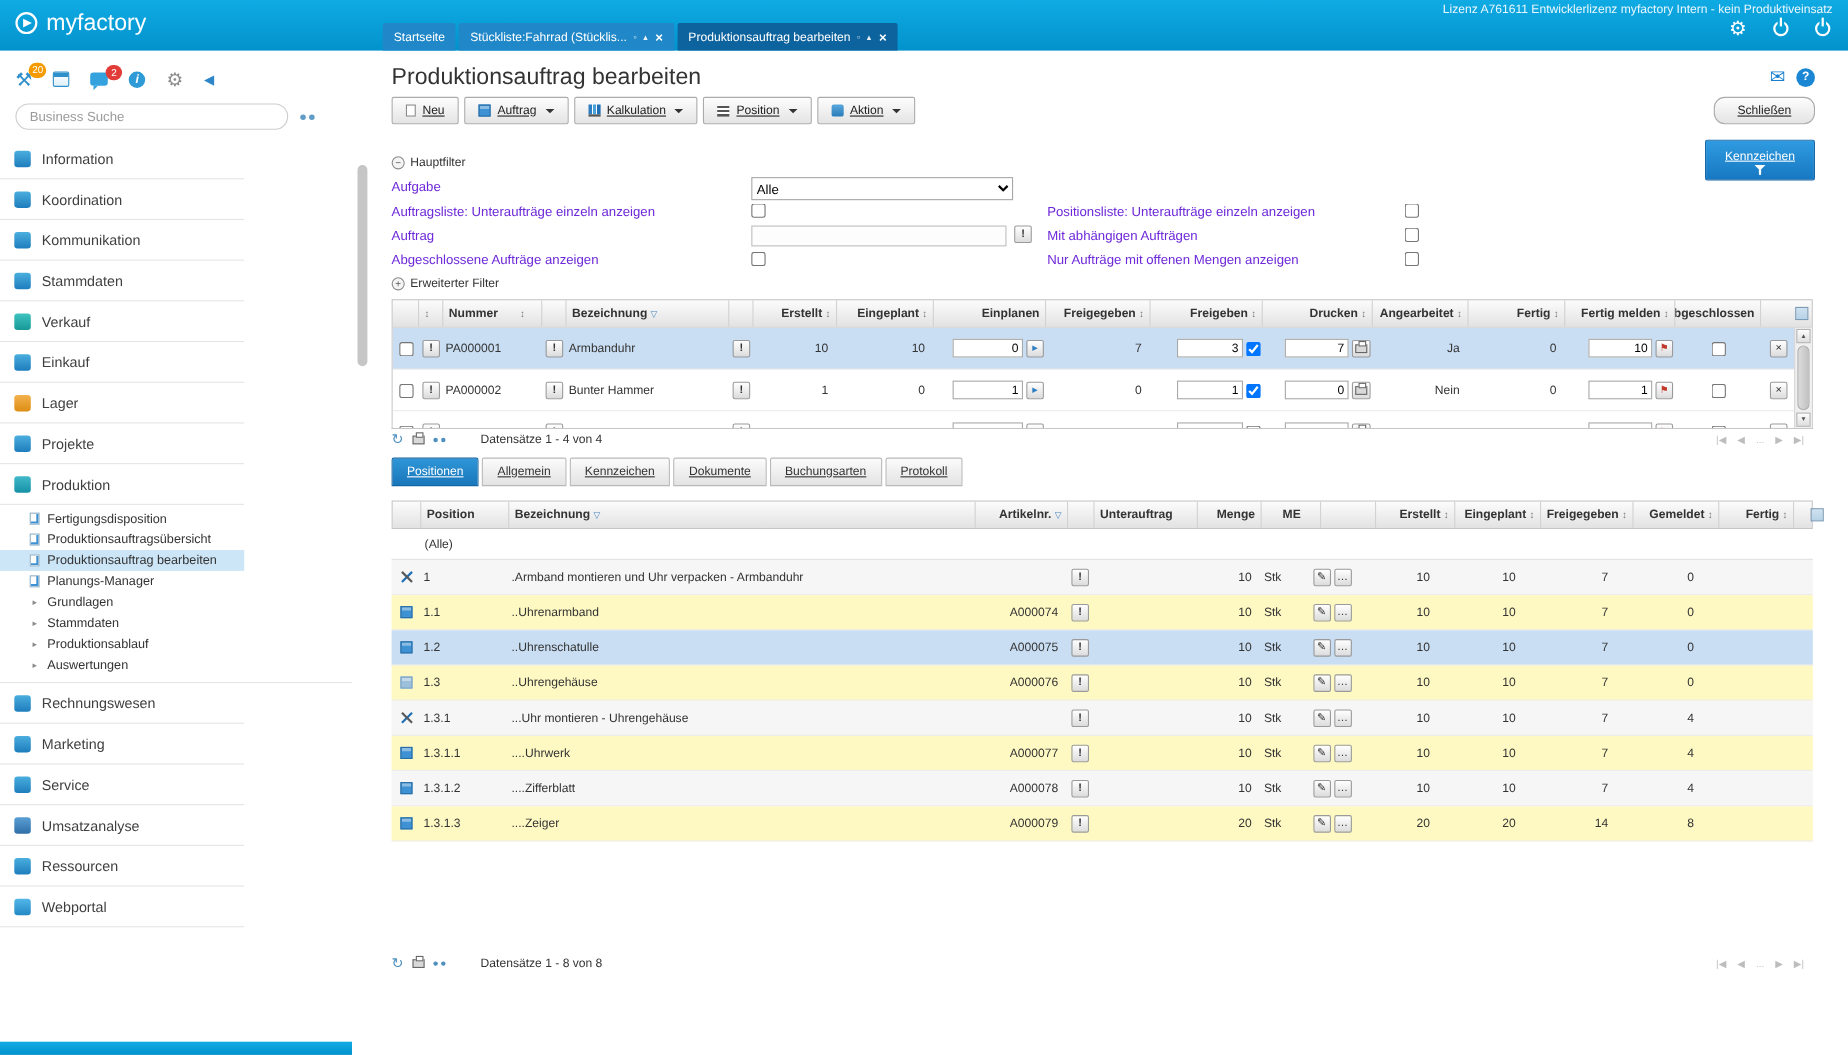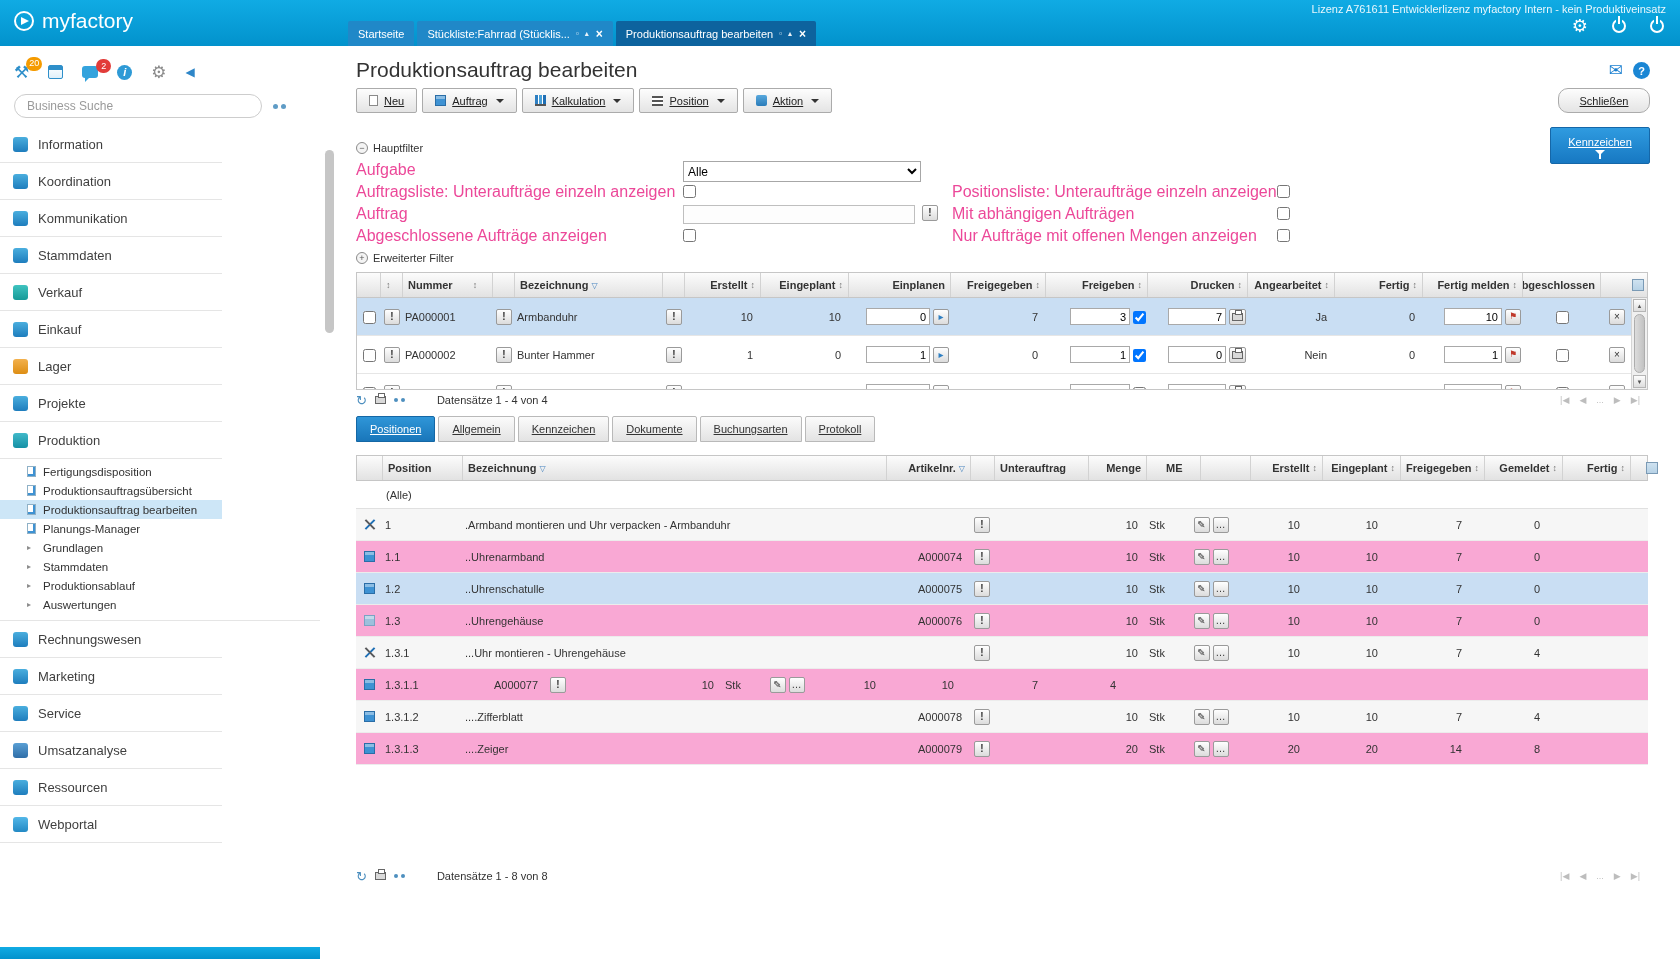--- a/index.html
+++ b/index.html
@@ -33,21 +33,21 @@
   .cal::before{content:"";position:absolute;left:0;right:0;top:0;height:4px;background:#2e8fca;}
   .bubble{width:16px;height:12px;background:#34a3dd;border-radius:3px;}
   .bubble::after{content:"";position:absolute;left:3px;bottom:-4px;border-top:4px solid #34a3dd;border-right:4px solid transparent;}
   .infoc{width:15px;height:15px;border-radius:50%;background:#2e9ad6;color:#fff;font-size:11px;font-style:italic;font-weight:bold;display:flex;align-items:center;justify-content:center;}
   .chev{font-size:12px;color:#2e86c8;}
   .search-row{display:flex;align-items:center;gap:11px;padding:10px 0 0 14px;}
   .search{width:248px;height:24px;border:1px solid #cdcdcd;border-radius:12px;padding:0 12px;font-size:12px;color:#555;outline:none;background:#fff;font-family:inherit;}
   .search::placeholder{color:#9a9a9a;}
   .plug{display:inline-flex;cursor:pointer;}
   .plugdots{width:5px;height:5px;border-radius:50%;background:#5f9cc6;box-shadow:8px 0 0 #5f9cc6;margin-right:8px;}
-  .nav{margin-top:8px;}
+  .nav{margin-top:8px;text-align:center;}
   .nav-item{width:222px;height:37px;display:flex;align-items:center;gap:10px;padding-left:13px;font-size:13px;color:#3f3f3f;border-bottom:1px solid #e5e5e5;cursor:pointer;}
   .nav-ico{width:15px;height:15px;border-radius:3px;background:linear-gradient(#4aaede,#1e7dbd);flex:none;}
   .i-lager{background:linear-gradient(#f3b14d,#dd8e14);}
   .i-verkauf{background:linear-gradient(#3fc3c0,#179a97);}
   .i-produktion{background:linear-gradient(#41b9c9,#1590a5);}
   .i-umsatzanalyse{background:linear-gradient(#5a9fd4,#2f6ea8);}
   .i-webportal{background:linear-gradient(#53b7e8,#2389c4);}
   .nav-children{border-bottom:1px solid #e5e5e5;padding:3px 0 6px;}
   .child{height:19px;display:flex;align-items:center;gap:7px;padding-left:27px;font-size:11.5px;color:#333;width:222px;cursor:pointer;}
   .child.selected{background:#cde6f7;}
@@ -71,21 +71,21 @@
   .bi-pos{height:10px;background:repeating-linear-gradient(#555 0 2px,#fff 2px 4px);}
   .bi-action{background:linear-gradient(#58a8dd,#2a7cb9);border-radius:2px;}
   .caret{width:0;height:0;border-left:4px solid transparent;border-right:4px solid transparent;border-top:4px solid #333;margin-left:2px;}
   .kz{position:absolute;right:30px;top:81px;width:100px;height:37px;background:linear-gradient(#2f9be0,#1778c2);border:1px solid #1567a8;border-radius:2px;color:#fff;font-size:11px;display:flex;flex-direction:column;align-items:center;justify-content:center;gap:2px;cursor:pointer;font-family:inherit;}
   .funnel{display:inline-block;width:0;height:0;border-left:5px solid transparent;border-right:5px solid transparent;border-top:5px solid #fff;position:relative;}
   .funnel::after{content:"";position:absolute;left:-1px;top:-1px;width:2px;height:5px;background:#fff;}
   .sec{position:absolute;left:16px;font-size:11px;display:flex;align-items:center;cursor:pointer;color:#333;}
   .tog{display:inline-block;width:12px;height:12px;border-radius:50%;border:1px solid #8a8a8a;color:#555;font-size:9px;line-height:10px;text-align:center;margin-right:5px;background:#f4f4f4;}
   .frow{position:absolute;left:16px;height:22px;width:1292px;}
   .fc{position:absolute;top:1px;}
-  .fl{font-size:16px;line-height:18px;color:#ec4899;}
+  .fl{font-size:12px;line-height:18px;color:#6d28d9;}
   .c1{left:0;}.c2{left:327px;}.c3{left:596px;}.c4{left:921px;}
   .fsel{width:238px;height:21px;font-size:12px;border:1px solid #a7a7a7;background:#fff;font-family:inherit;}
   .ftxt{width:232px;height:19px;border:1px solid #bfbfbf;background:#fdfdfd;font-size:11px;padding:0 4px;font-family:inherit;}
   .fcb{width:13px;height:13px;margin:2px 0 0 0;}
   
   .tablewrap{position:absolute;left:16px;width:1292px;}
   .thead{display:flex;height:26px;background:linear-gradient(#fcfcfc,#e2e2e2);border:1px solid #c6c6c6;align-items:stretch;font-weight:bold;font-size:11px;color:#333;}
   .hcell{display:flex;align-items:center;gap:3px;padding:0 5px;border-right:1px solid #d2d2d2;overflow:hidden;white-space:nowrap;flex:none;}
   .hcell.num{justify-content:flex-end;}
   .hcell:last-child{border-right:none;justify-content:flex-end;}
@@ -112,21 +112,21 @@
   .pgbar{position:absolute;left:16px;width:1292px;height:20px;display:flex;align-items:center;gap:8px;font-size:11px;color:#333;}
   .pgtext{margin-left:24px;}
   .pico{color:#4d8fbf;font-size:13px;cursor:pointer;display:inline-flex;align-items:center;}
   .ico-plug{width:4px;height:4px;border-radius:50%;background:#4d8fbf;box-shadow:7px 0 0 #4d8fbf;margin-right:7px;}
   .pgright{margin-left:auto;display:flex;gap:10px;color:#bdbdbd;font-size:9px;align-items:center;padding-right:8px;}
   .pgright span{cursor:pointer;}
   .dtabs{position:absolute;left:16px;top:370px;display:flex;gap:3px;}
   .dtab{height:26px;padding:0 13px;font-size:11px;text-decoration:underline;color:#333;background:linear-gradient(#fbfbfb,#e3e3e3);border:1px solid #b9b9b9;border-radius:2px 2px 0 0;font-family:inherit;cursor:pointer;}
   .dtab.act{background:linear-gradient(#2f96d8,#1976ba);color:#fff;border-color:#1467a5;}
   .alle-row{height:28px;display:flex;align-items:center;padding-left:30px;border-bottom:1px solid #e0e0e0;background:#fff;font-size:11px;cursor:pointer;}
-  .prow{display:flex;height:32px;align-items:center;font-size:11px;border-bottom:1px solid #ececec;background:#f9a8d4;width:1292px;}
+  .prow{display:flex;height:32px;align-items:center;font-size:11px;border-bottom:1px solid #ececec;background:#fef9c3;width:1292px;}
   .prow.alt{background:#f6f6f6;}
   .prow.sel{background:#c9def3;}
   .pcell{display:flex;align-items:center;height:100%;padding:0 3px;overflow:hidden;white-space:nowrap;flex:none;}
   .pcell.num{justify-content:flex-end;padding-right:8px;}
   .pcell.ctr{justify-content:center;gap:3px;}
   .cube{width:11px;height:11px;background:#3e92d3;border:1px solid #2a6da6;box-shadow:inset 0 3px 0 rgba(255,255,255,.4);flex:none;}
   .cube.alt{background:#9cc0dc;border-color:#7aa3c4;}
   .tools{position:relative;width:13px;height:13px;flex:none;}
   .tools::before,.tools::after{content:"";position:absolute;left:6px;top:0;width:2px;height:13px;background:#1f6fb5;}
   .tools::before{transform:rotate(45deg);}
@@ -769,20 +769,21 @@
           <div class="pcell num" style="width: 84px;">7</div>
           <div class="pcell num" style="width: 78px;">4</div>
           <div class="pcell num" style="width: 68px;"></div>
           <div class="pcell" style="width: 32px;"></div>
         </div>
         <div class="prow">
           <div class="pcell ctr" style="width: 26px;">
             <span class="cube"></span>
           </div>
           <div class="pcell" style="width: 80px;">1.3.1.1</div>
+          <div class="pcell" style="width: 424px;">....Uhrwerk</div>
           <div class="pcell num" style="width: 84px;">A000077</div>
           <div class="pcell ctr" style="width: 24px;">
             <button class="xbtn ex">!</button>
           </div>
           <div class="pcell" style="width: 94px;"></div>
           <div class="pcell num" style="width: 58px;">10</div>
           <div class="pcell" style="width: 40px;">Stk</div>
           <div class="pcell ctr" style="width: 50px;">
             <button class="xbtn">✎</button>
             <button class="xbtn">…</button>

